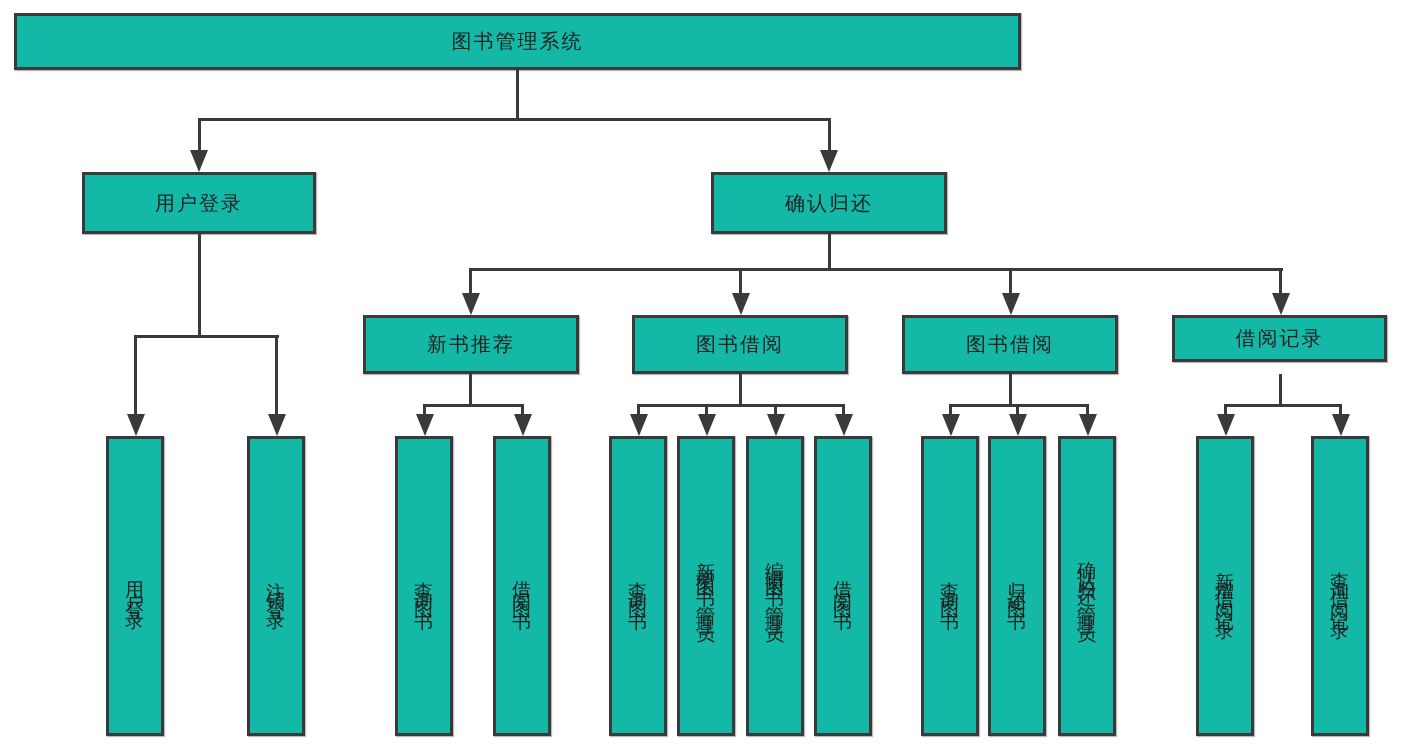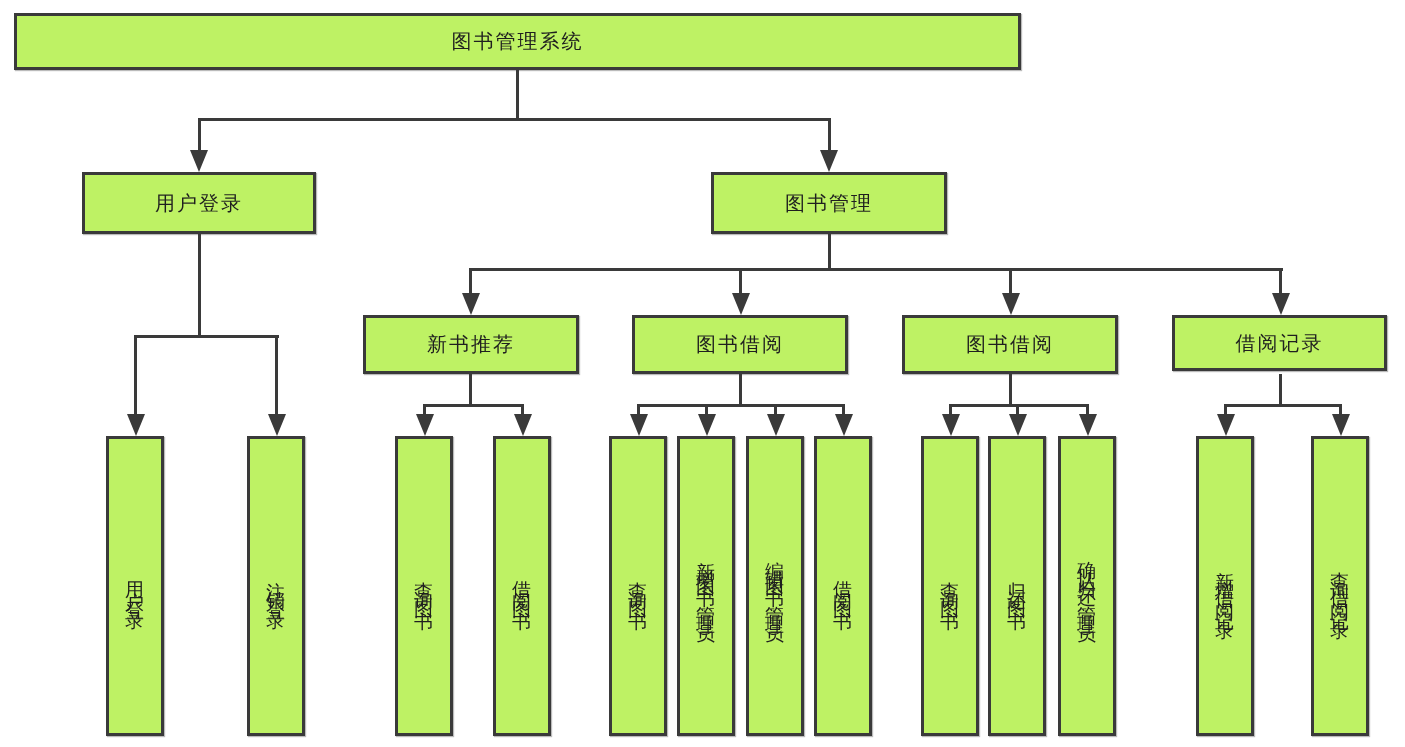--- a/index.html
+++ b/index.html
@@ -5,21 +5,21 @@
   html,body{margin:0;padding:0;background:#ffffff;}
   #canvas{
     position:relative;
     width:1405px;height:747px;
     background:#ffffff;
     font-family:"Liberation Sans","DejaVu Sans",sans-serif;
     overflow:hidden;
   }
   .box{
     position:absolute;
-    background:#bef264;
+    background:#14b8a6;
     border:3px solid #3a3a3a;
     box-sizing:border-box;
     display:flex;
     align-items:center;
     justify-content:center;
     box-shadow:1px 1px 1px rgba(60,60,60,0.35);
   }
   .box span{
     font-size:20px;
     color:#1f1f1f;
@@ -70,21 +70,21 @@
   <div class="hline" style="left:198px;top:118px;width:633px"></div>
   <div class="vline" style="left:198px;top:118px;height:36px"></div>
   <div class="arrow" style="left:190px;top:150px"></div>
   <div class="vline" style="left:828px;top:118px;height:36px"></div>
   <div class="arrow" style="left:820px;top:150px"></div>
 
   <div class="box" style="left:82px;top:172px;width:234px;height:62px">
     <span>用户登录</span>
   </div>
   <div class="box" style="left:711px;top:172px;width:236px;height:62px">
-    <span>图书管理</span>
+    <span>确认归还</span>
   </div>
 
   <div class="vline" style="left:198px;top:234px;height:104px"></div>
   <div class="hline" style="left:134px;top:335px;width:145px"></div>
   <div class="vline" style="left:134px;top:335px;height:82px"></div>
   <div class="arrow" style="left:127px;top:414px"></div>
   <div class="vline" style="left:275px;top:335px;height:82px"></div>
   <div class="arrow" style="left:268px;top:414px"></div>
 
   <div class="vline" style="left:828px;top:234px;height:37px"></div>
@@ -100,21 +100,21 @@
 
   <div class="box" style="left:363px;top:315px;width:216px;height:59px">
     <span>新书推荐</span>
   </div>
   <div class="box" style="left:632px;top:315px;width:216px;height:59px">
     <span>图书借阅</span>
   </div>
   <div class="box" style="left:902px;top:315px;width:216px;height:59px">
     <span>图书借阅</span>
   </div>
-  <div class="box" style="left:1172px;top:315px;width:215px;height:56px">
+  <div class="box" style="left:1172px;top:315px;width:215px;height:47px">
     <span>借阅记录</span>
   </div>
 
   <div class="vline" style="left:469px;top:374px;height:32px"></div>
   <div class="hline" style="left:423px;top:404px;width:101px"></div>
   <div class="vline" style="left:423px;top:404px;height:12px"></div>
   <div class="arrow" style="left:416px;top:414px"></div>
   <div class="vline" style="left:521px;top:404px;height:12px"></div>
   <div class="arrow" style="left:514px;top:414px"></div>
 

